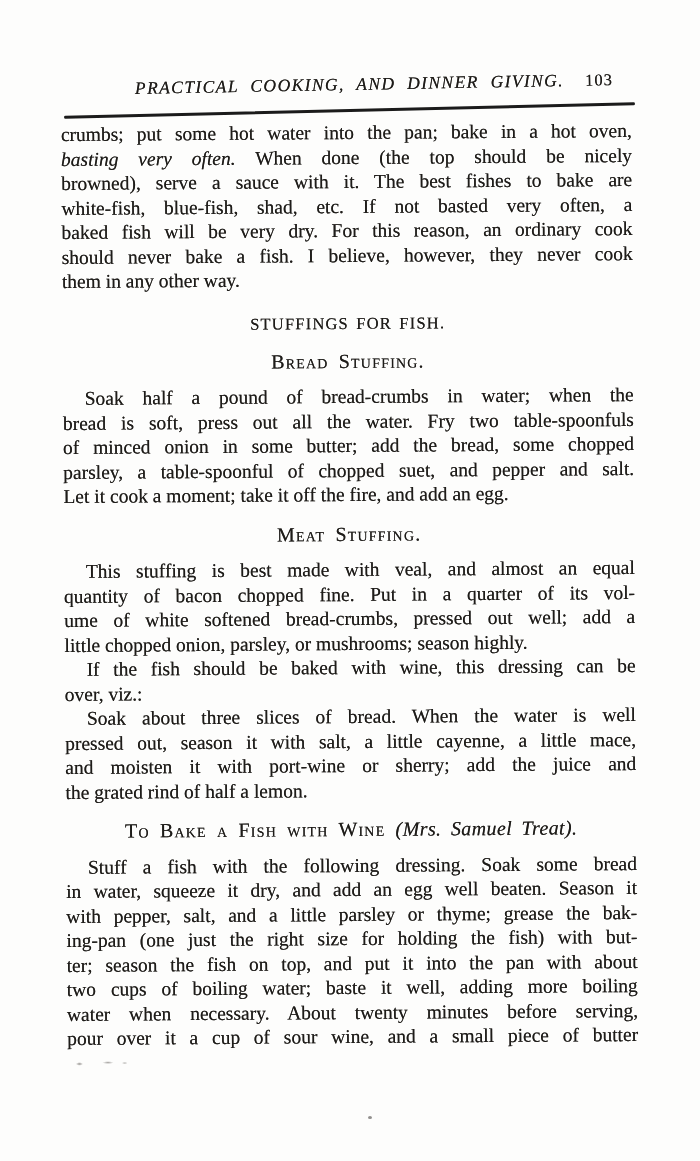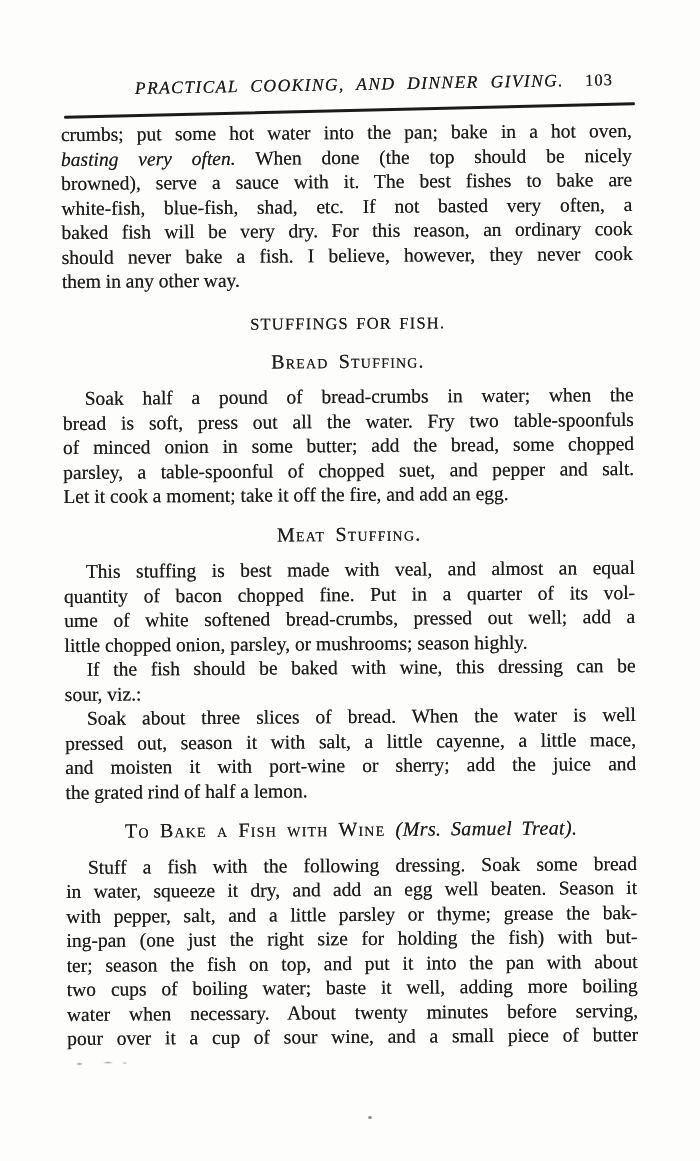--- a/index.html
+++ b/index.html
@@ -117,21 +117,21 @@
       </div>
       <div class="recipe_heading"><span>Meat Stuffing.</span></div>
       <div class="para indent">
         <div class="line"><span>This stuffing is best made with veal, and almost an equal</span></div>
         <div class="line"><span>quantity of bacon chopped fine. Put in a quarter of its vol-</span></div>
         <div class="line"><span>ume of white softened bread-crumbs, pressed out well; add a</span></div>
         <div class="line end"><span>little chopped onion, parsley, or mushrooms; season highly.</span></div>
       </div>
       <div class="para indent">
         <div class="line"><span>If the fish should be baked with wine, this dressing can be</span></div>
-        <div class="line end"><span>sour, viz.:</span></div>
+        <div class="line end"><span>over, viz.:</span></div>
       </div>
       <div class="para indent">
         <div class="line"><span>Soak about three slices of bread. When the water is well</span></div>
         <div class="line"><span>pressed out, season it with salt, a little cayenne, a little mace,</span></div>
         <div class="line"><span>and moisten it with port-wine or sherry; add the juice and</span></div>
         <div class="line end"><span>the grated rind of half a lemon.</span></div>
       </div>
       <div class="recipe_heading"><span>To Bake a Fish with Wine </span><span class="it">(Mrs. Samuel Treat).</span></div>
       <div class="para indent">
         <div class="line"><span>Stuff a fish with the following dressing. Soak some bread</span></div>

